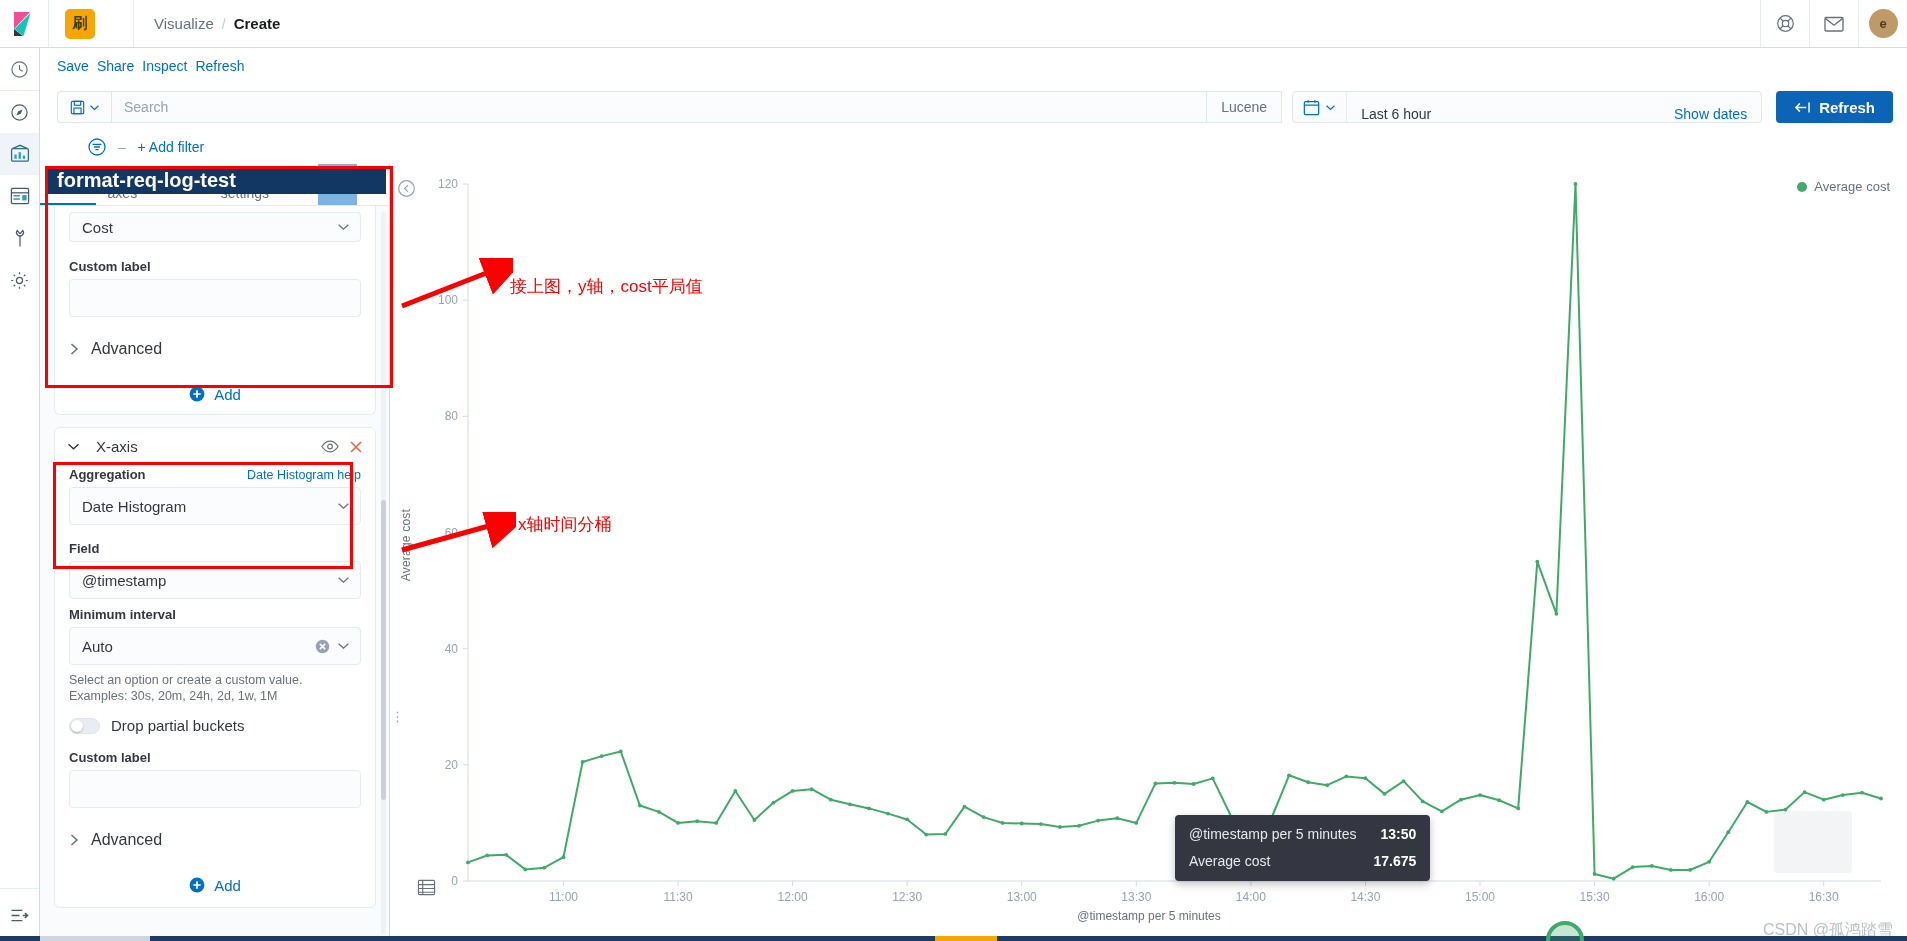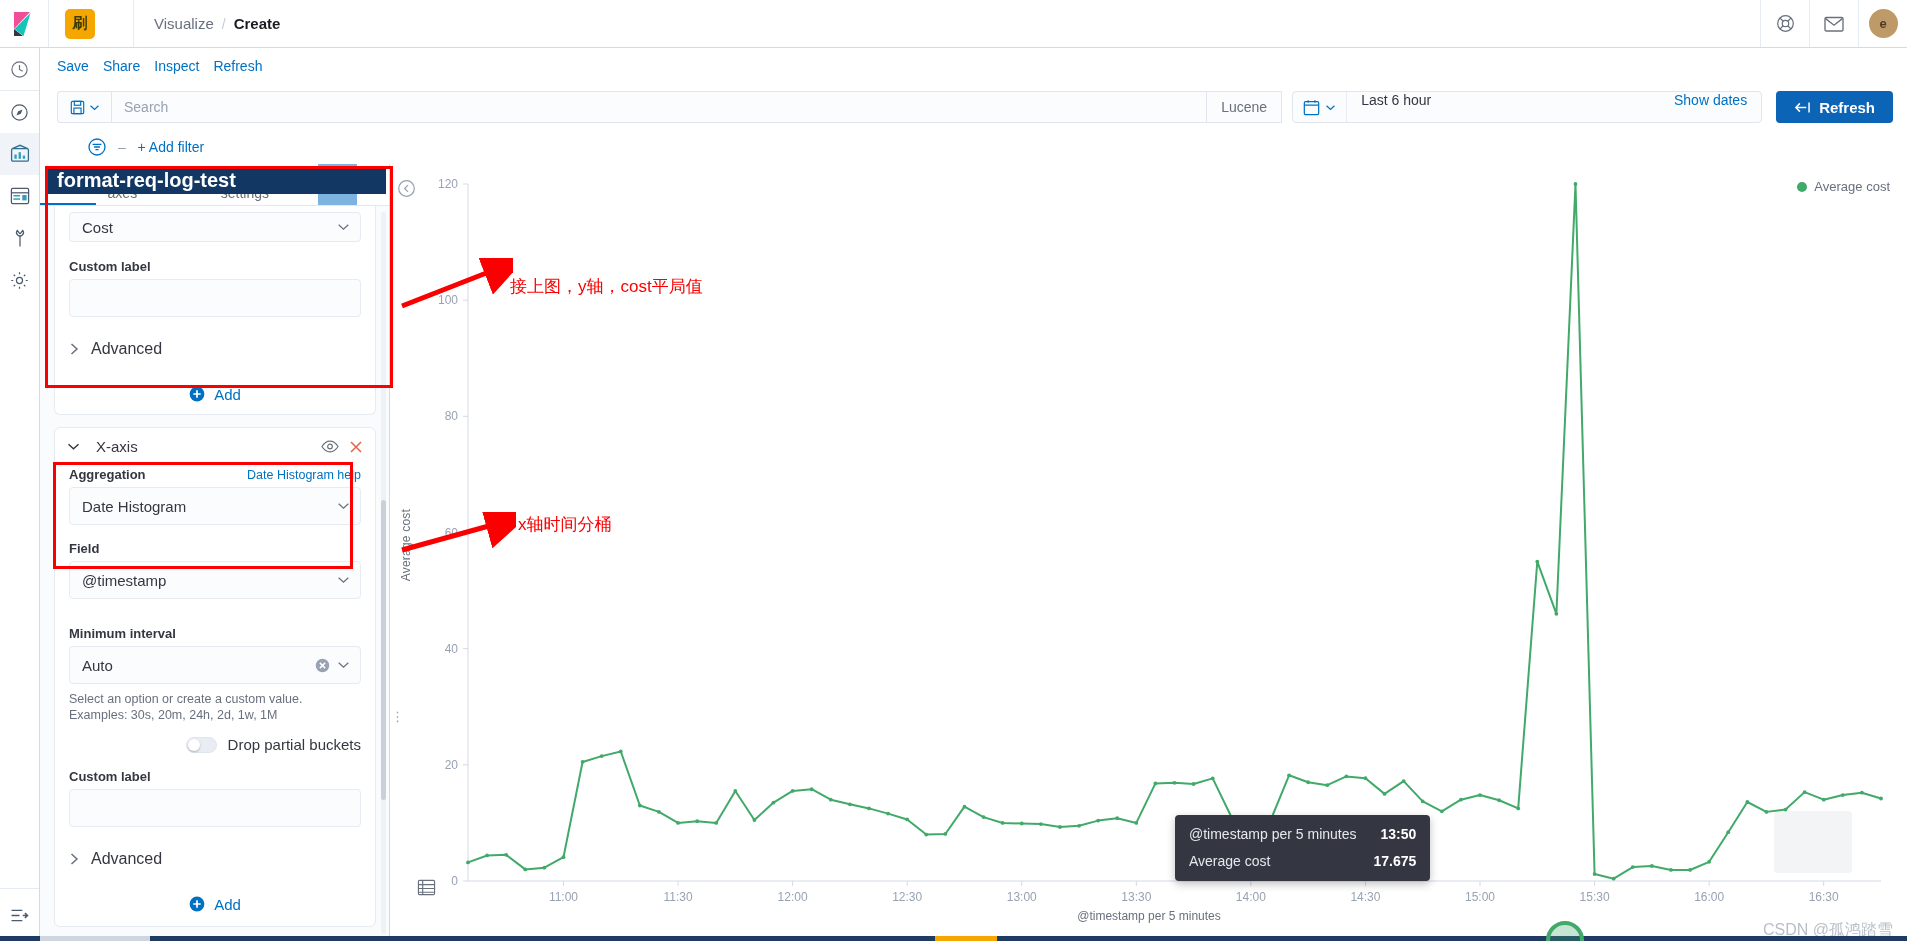--- a/index.html
+++ b/index.html
@@ -76,21 +76,21 @@
   .rail-item.active { background: #f0f4f9; }
   .rail-bottom {
     position: absolute; bottom: 0; left: 0; width: 39px; height: 52px;
     border-top: 1px solid #e6ebf2;
     display: flex; align-items: center; justify-content: center;
   }
 
   
   .action-bar {
     position: absolute; top: 48px; left: 40px; width: 1867px; height: 36px;
-    display: flex; align-items: center; gap: 14px;
+    display: flex; align-items: center; gap: 8px;
     padding-left: 17px; box-sizing: border-box;
     background: #fff;
   }
   .action-link { color: #0071c2; font-size: 14px; cursor: pointer; }
 
   
   .query-bar {
     position: absolute; top: 84px; left: 40px; width: 1867px; height: 46px;
     display: flex; align-items: center;
     padding: 0 14px 0 17px; box-sizing: border-box;
@@ -121,21 +121,21 @@
   .lucene-box {
     height: 32px; padding: 0 14px;
     border: 1px solid #e0e5ee; border-left: none;
     background: #fbfcfd;
     display: flex; align-items: center;
     font-size: 14px; color: #69707d;
     box-sizing: border-box;
   }
   .datepicker {
     height: 32px; margin-left: 10px;
-    display: flex; align-items: flex-start;
+    display: flex; align-items: flex-end;
     border: 1px solid #e0e5ee; background: #fbfcfd;
     border-radius: 4px; box-sizing: border-box;
     min-width: 470px;
   }
   .dp-calendar {
     display: flex; align-items: center; gap: 5px;
     padding: 0 10px; height: 30px;
     border-right: 1px solid #e9edf3;
   }
   .dp-range {
@@ -242,21 +242,21 @@
   .bucket-head {
     display: flex; align-items: center; gap: 16px;
     padding: 10px 12px 10px 12px;
     font-size: 15px; color: #343741;
   }
   .bucket-head .spacer { margin-left: auto; display: flex; gap: 10px; align-items: center; }
   .help-link { color: #0071c2; font-size: 12.5px; cursor: pointer; }
   .label-row { display: flex; align-items: baseline; }
   .label-row .help-link { margin-left: auto; }
   .hint-text { font-size: 12.5px; color: #69707d; line-height: 16px; margin-top: 7px; }
-  .toggle-row { display: flex; align-items: center; gap: 11px; margin-top: 13px; justify-content: flex-end; }
+  .toggle-row { display: flex; align-items: center; gap: 11px; margin-top: 13px; }
   .toggle {
     width: 31px; height: 16px; border-radius: 8px; background: #e9edf3;
     position: relative; border: 1px solid #dfe5ee; box-sizing: border-box;
     cursor: pointer;
   }
   .toggle .knob {
     position: absolute; left: 1px; top: 1px;
     width: 12px; height: 12px; border-radius: 50%; background: #fff;
     box-shadow: 0 1px 2px rgba(0,0,0,.25);
   }
@@ -582,21 +582,21 @@
             </div>
 
             <div class="field-label" style="margin-top:16px;">Field</div>
             <div class="select-box">
               <span>@timestamp</span>
               <svg class="chev" width="13" height="8" viewBox="0 0 14 9" fill="none" stroke="#69707d" stroke-width="1.4">
                   <path d="M1.6 2 L7 7 L12.4 2"></path>
                 </svg>
             </div>
 
-            <div class="field-label" style="margin-top:27px;">Minimum interval</div>
+            <div class="field-label" style="margin-top:8px;">Minimum interval</div>
             <div class="select-box">
               <span>Auto</span>
               <span class="chev" style="display:flex;align-items:center;gap:7px;">
                 <svg width="15" height="15" viewBox="0 0 16 16">
                     <circle cx="8" cy="8" r="7.2" fill="#98a2b3"></circle>
                     <path d="M5.2 5.2 L10.8 10.8 M10.8 5.2 L5.2 10.8" stroke="#fff" stroke-width="1.6"></path>
                   </svg>
                 <svg width="13" height="8" viewBox="0 0 14 9" fill="none" stroke="#69707d" stroke-width="1.4">
                     <path d="M1.6 2 L7 7 L12.4 2"></path>
                   </svg>

